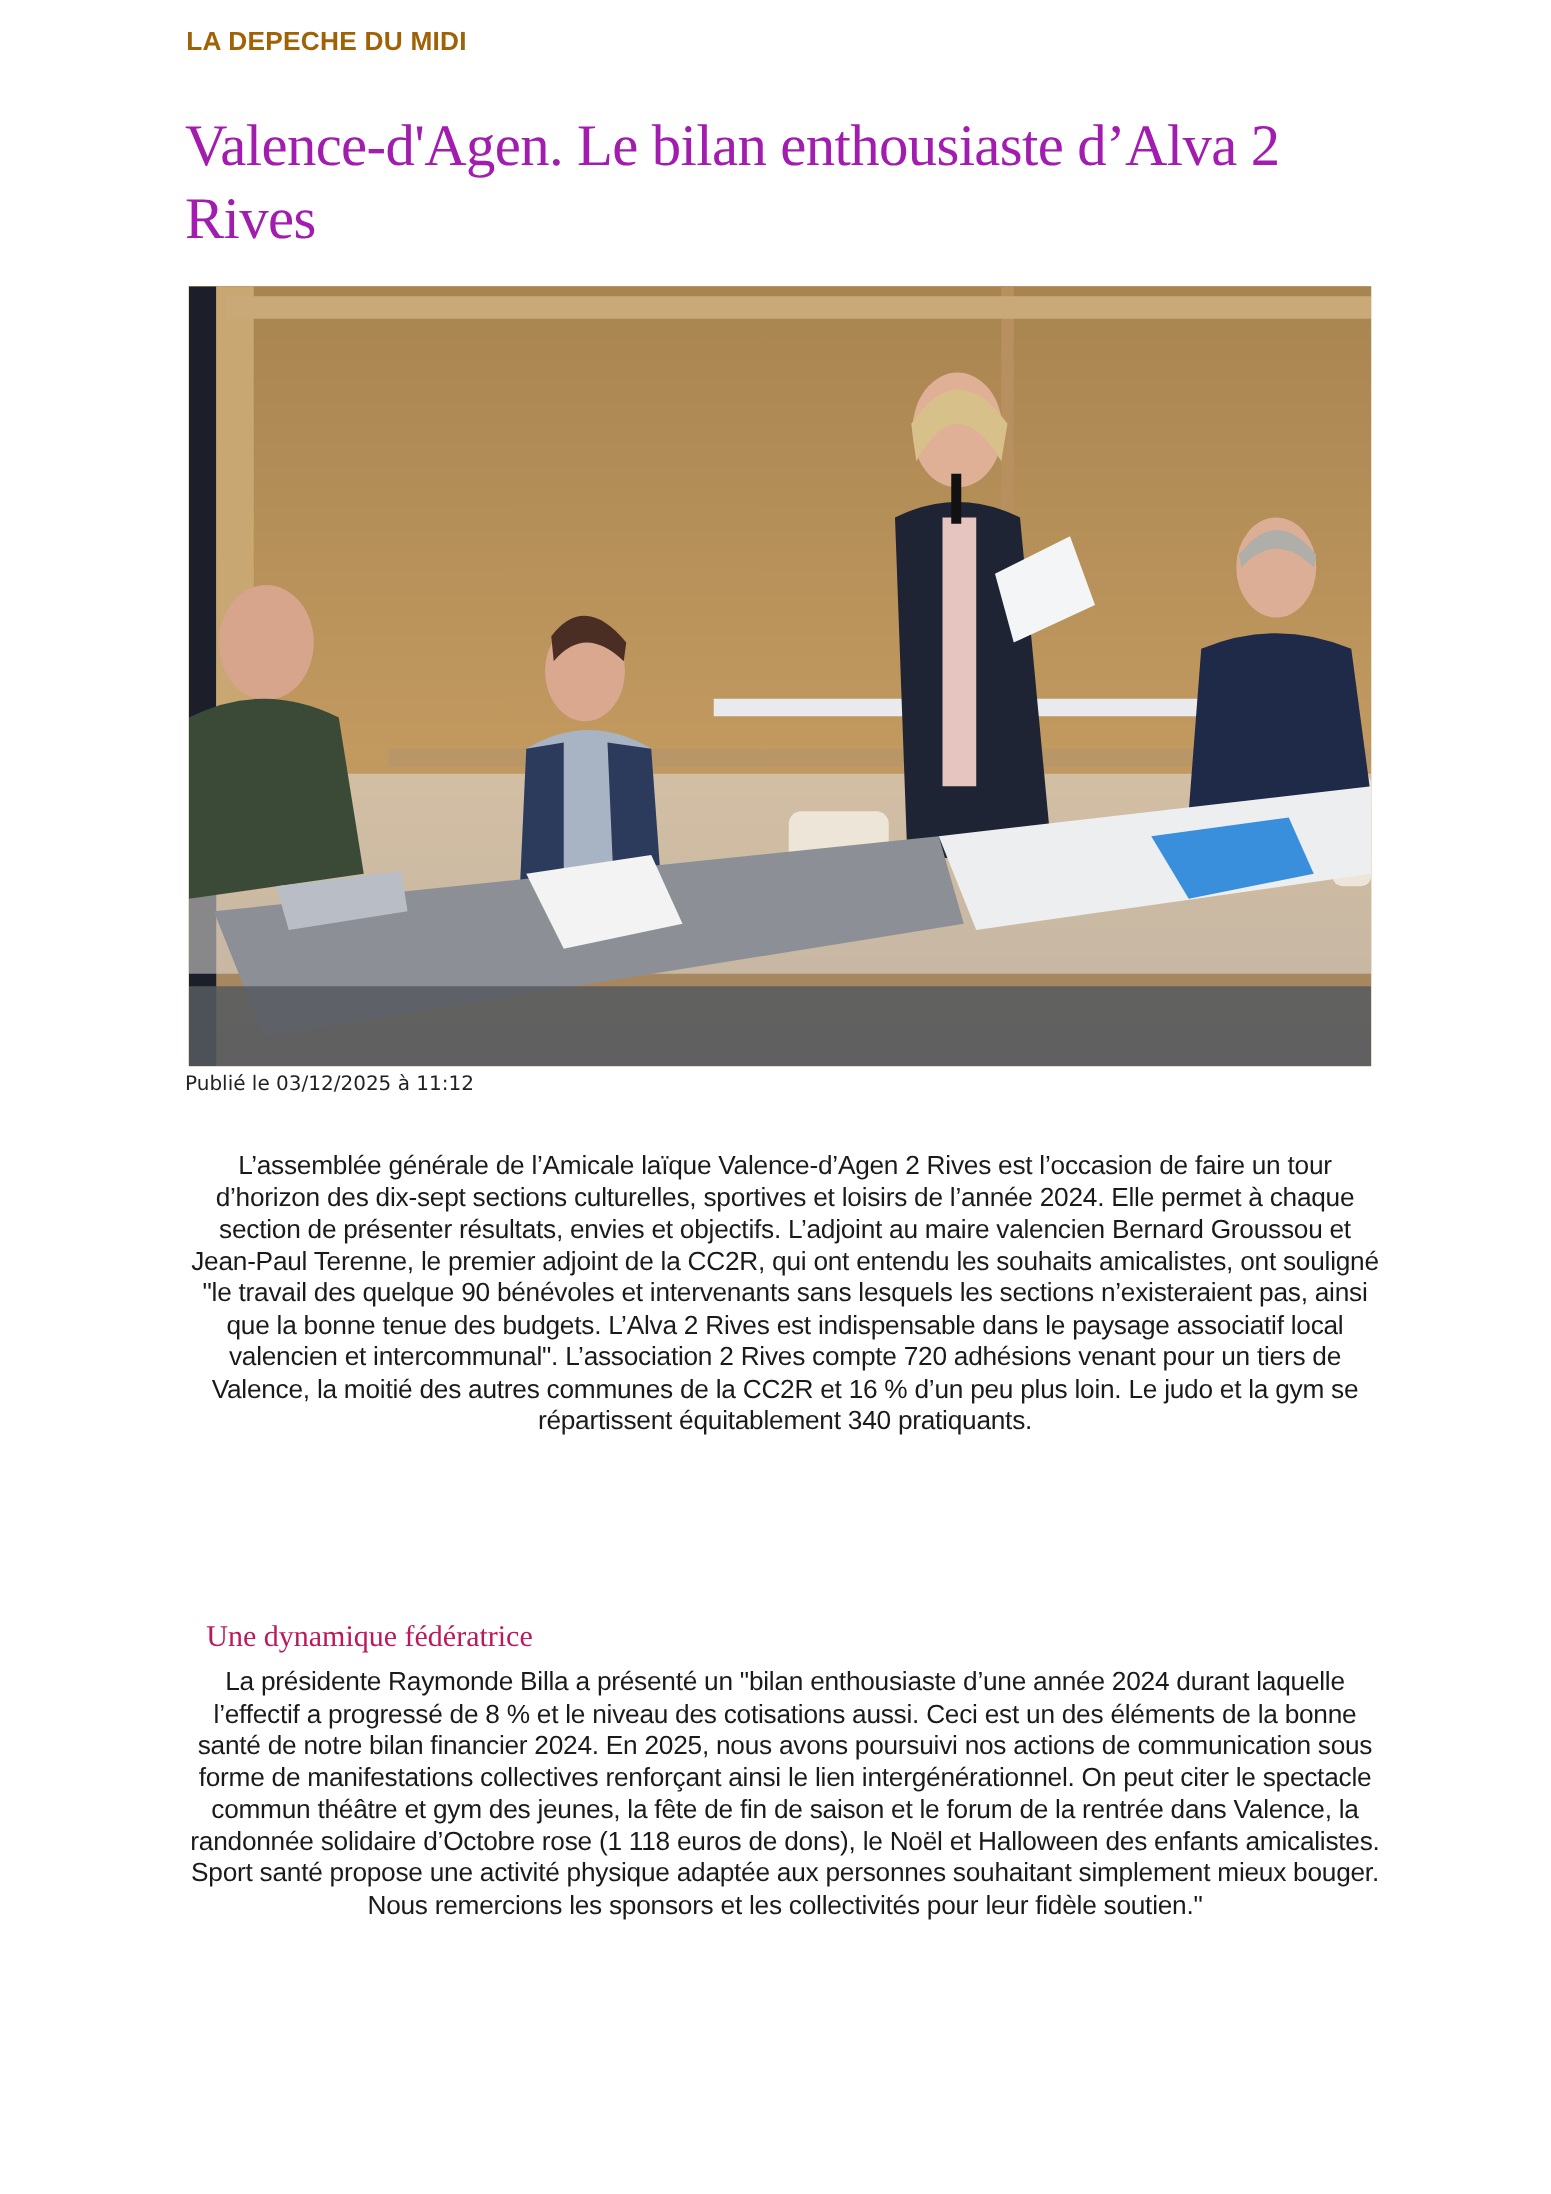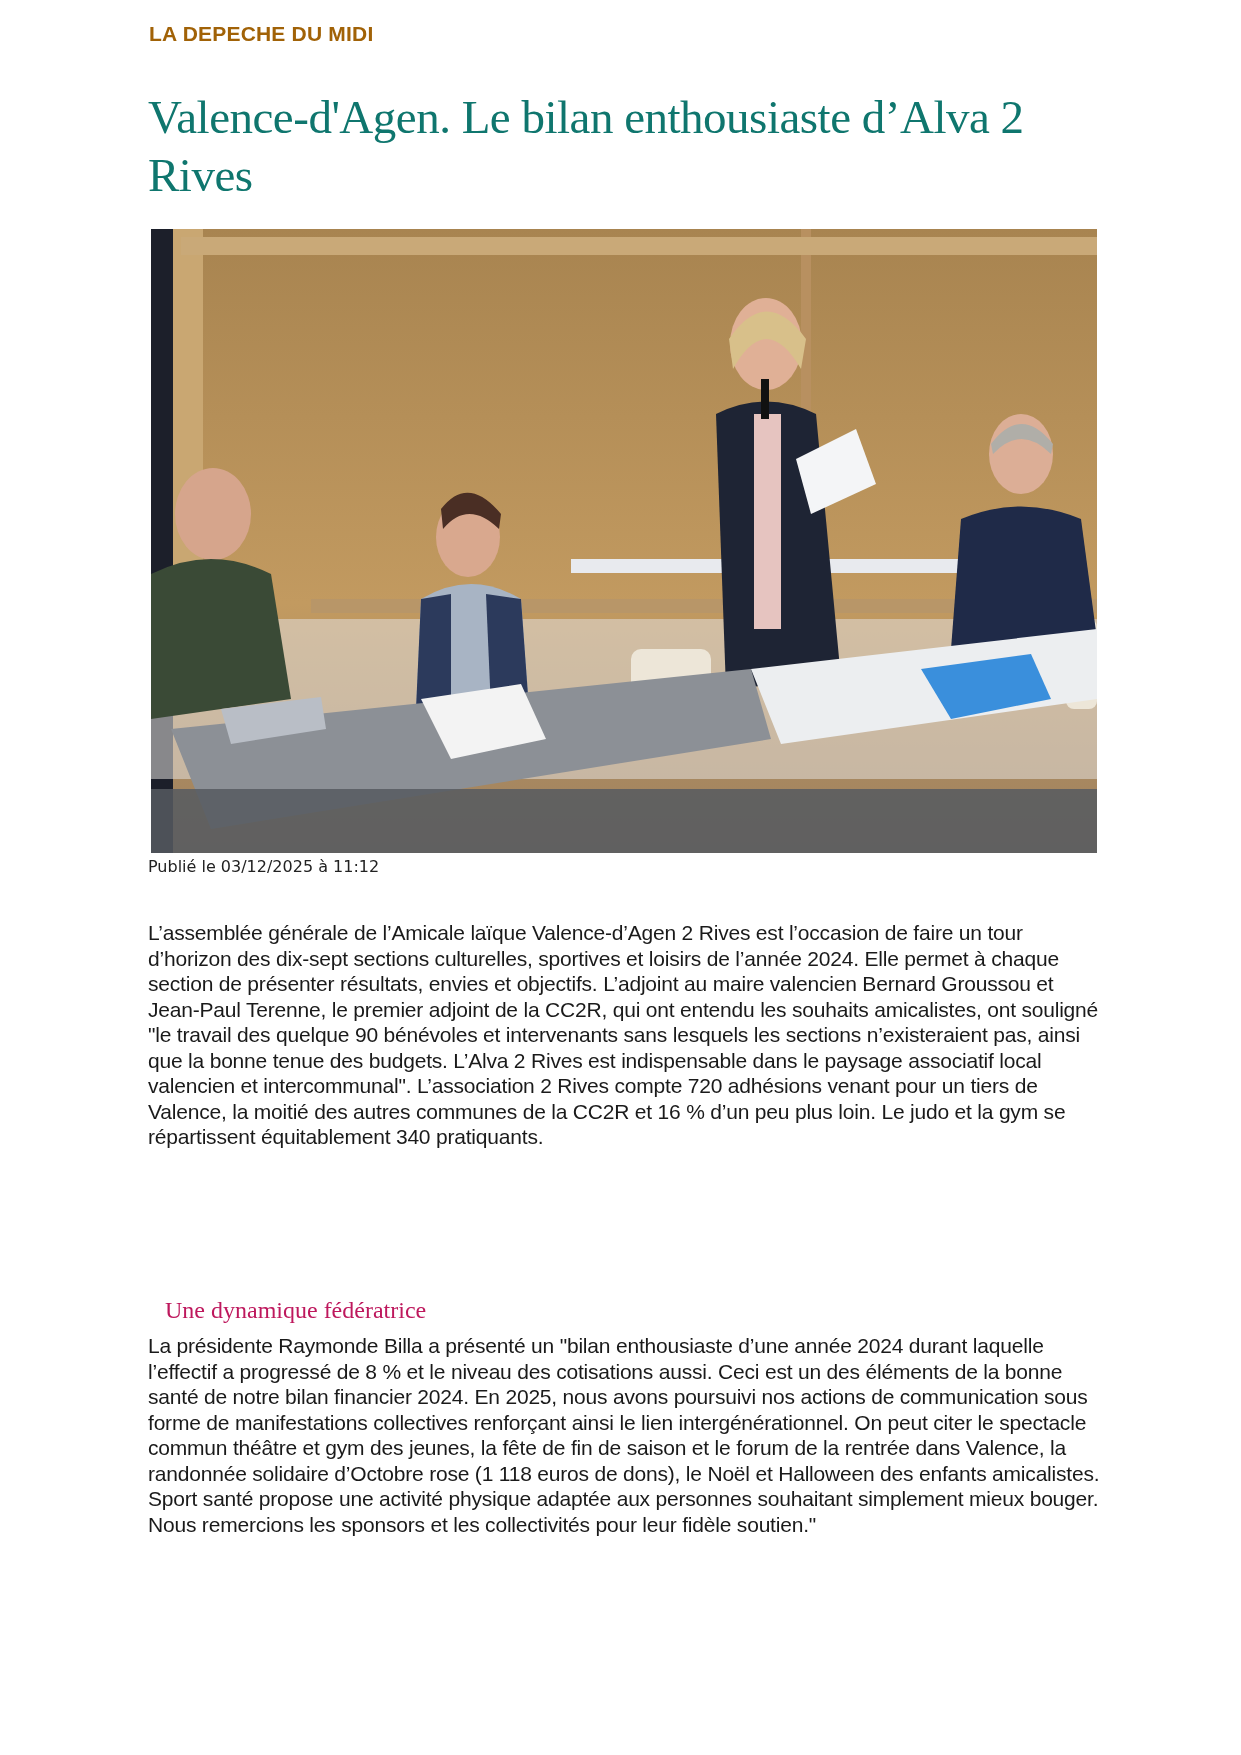--- a/index.html
+++ b/index.html
@@ -5,35 +5,35 @@
   html, body { margin: 0; padding: 0; background: #ffffff; }
   body { width: 1241px; height: 1755px; position: relative; overflow: hidden; }
   .masthead {
     position: absolute; left: 149px; top: 22px;
     font-family: "Liberation Sans", sans-serif; font-weight: bold;
     font-size: 21px; color: #a16207; letter-spacing: 0.2px;
   }
   .title {
     position: absolute; left: 148px; top: 88px; width: 960px;
     font-family: "Liberation Serif", serif; font-size: 47px; line-height: 58px;
-    color: #0f766e; margin: 0; font-weight: normal; letter-spacing: -0.5px;
+    color: #a21caf; margin: 0; font-weight: normal; letter-spacing: -0.5px;
   }
   .photo {
     position: absolute; left: 151px; top: 229px; width: 946px; height: 624px;
     overflow: hidden; background: #b08a52;
   }
   .photo svg { display: block; width: 100%; height: 100%; }
   .caption {
     position: absolute; left: 148px; top: 857px;
     font-family: "DejaVu Sans", sans-serif; font-size: 16px; color: #222;
   }
   .para {
     position: absolute; left: 148px; width: 960px; margin: 0;
     font-family: "Liberation Sans", sans-serif; font-size: 21px; line-height: 25.5px;
-    color: #1a1a1a; letter-spacing: -0.2px;
+    color: #1a1a1a; letter-spacing: -0.2px; text-align: center;
   }
   .p1 { top: 920px; }
   .p2 { top: 1333px; }
   .subhead {
     position: absolute; left: 148px; top: 1280px; margin: 17px;
     font-family: "Liberation Serif", serif; font-size: 24px; font-weight: normal;
     color: #be185d;
   }
 </style>
 </head>

